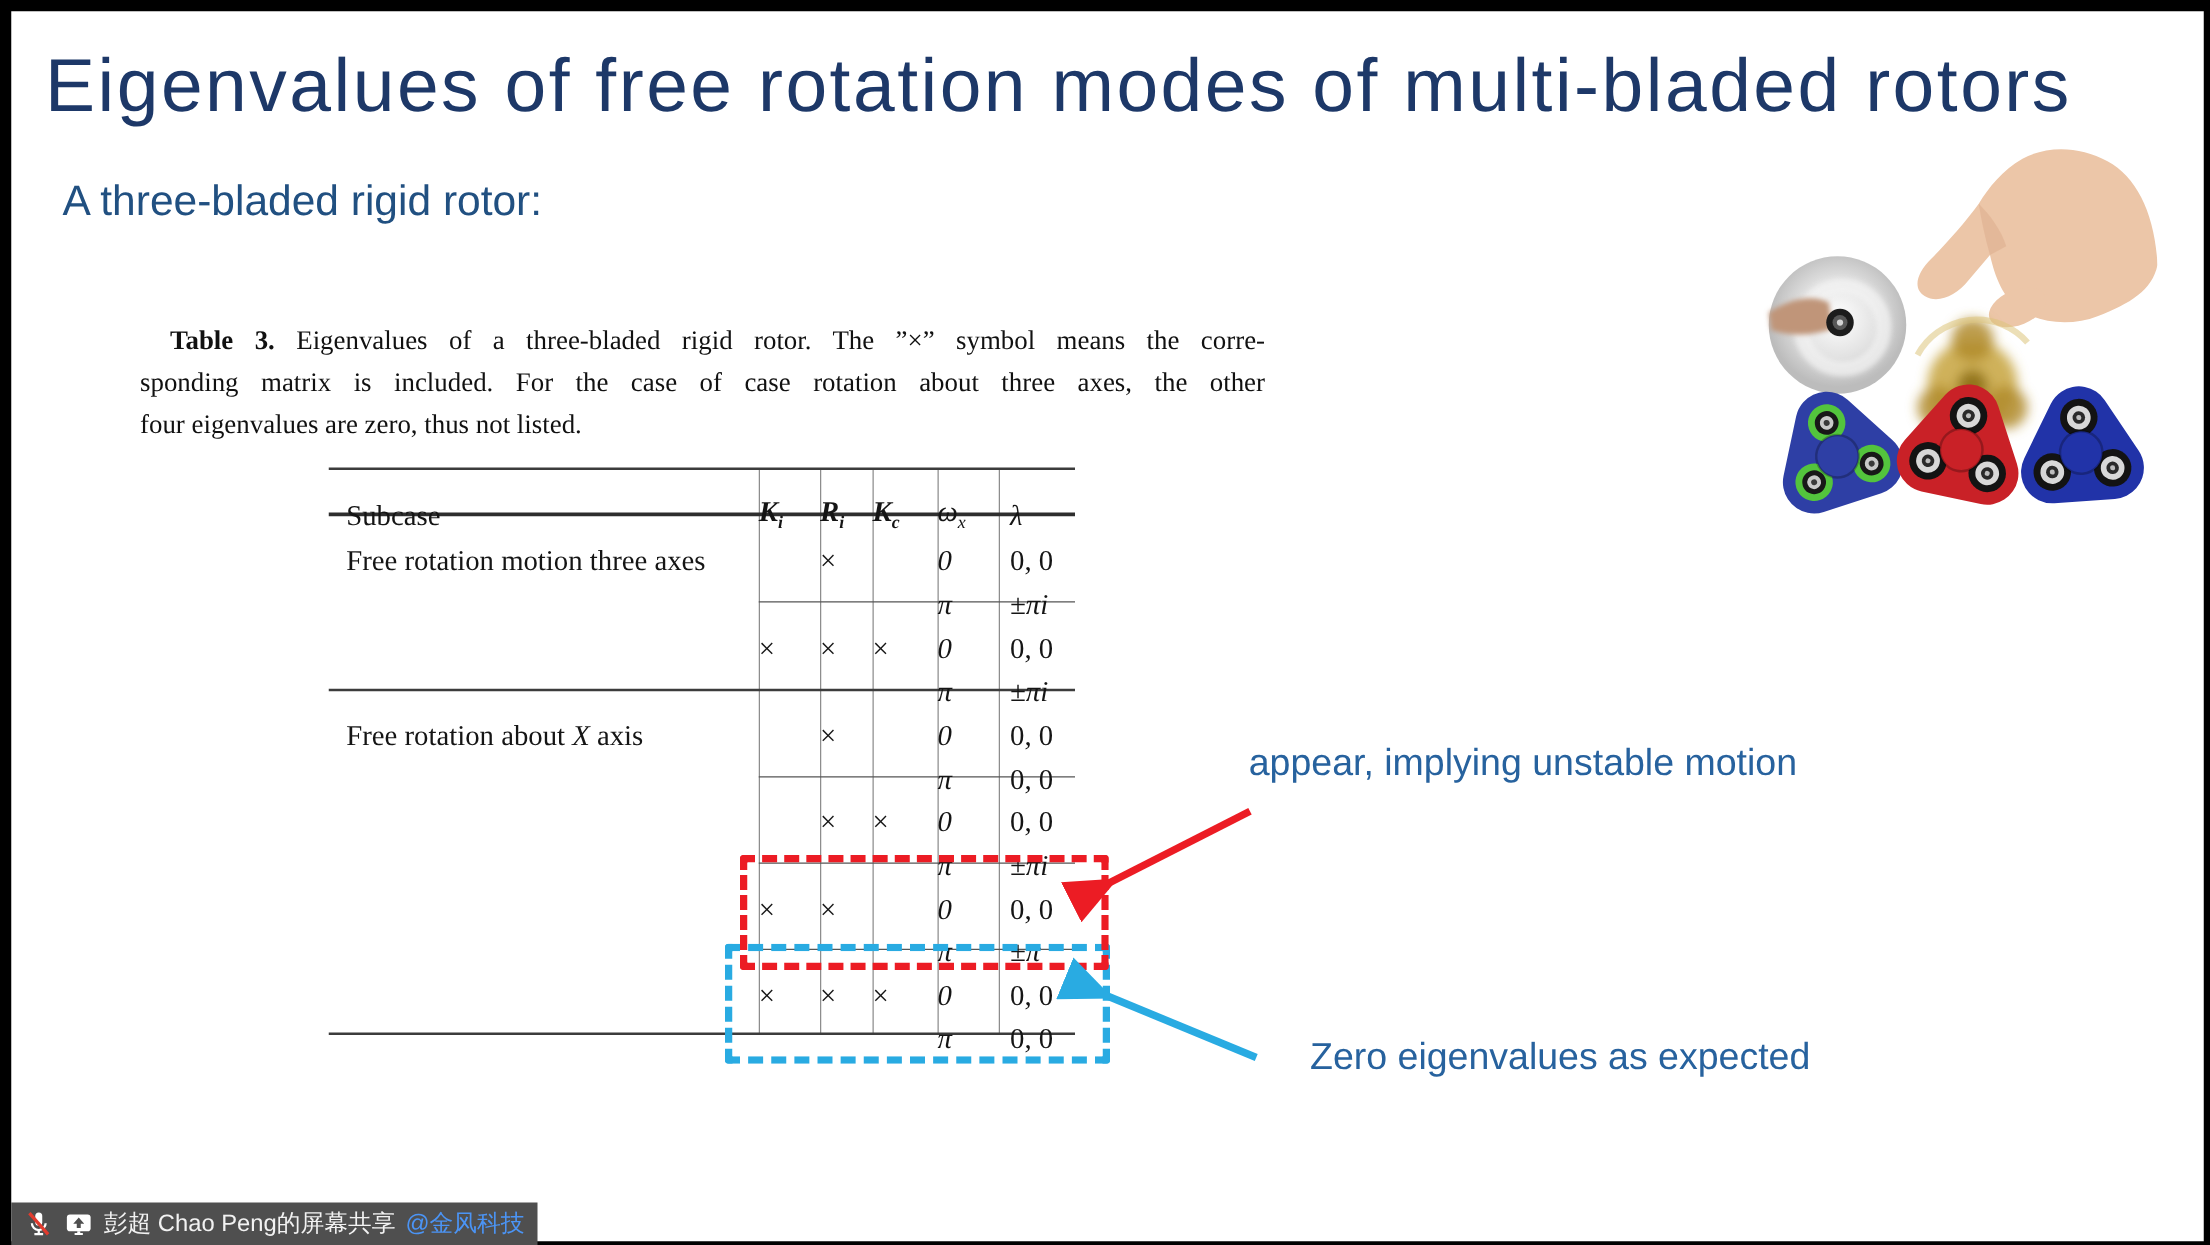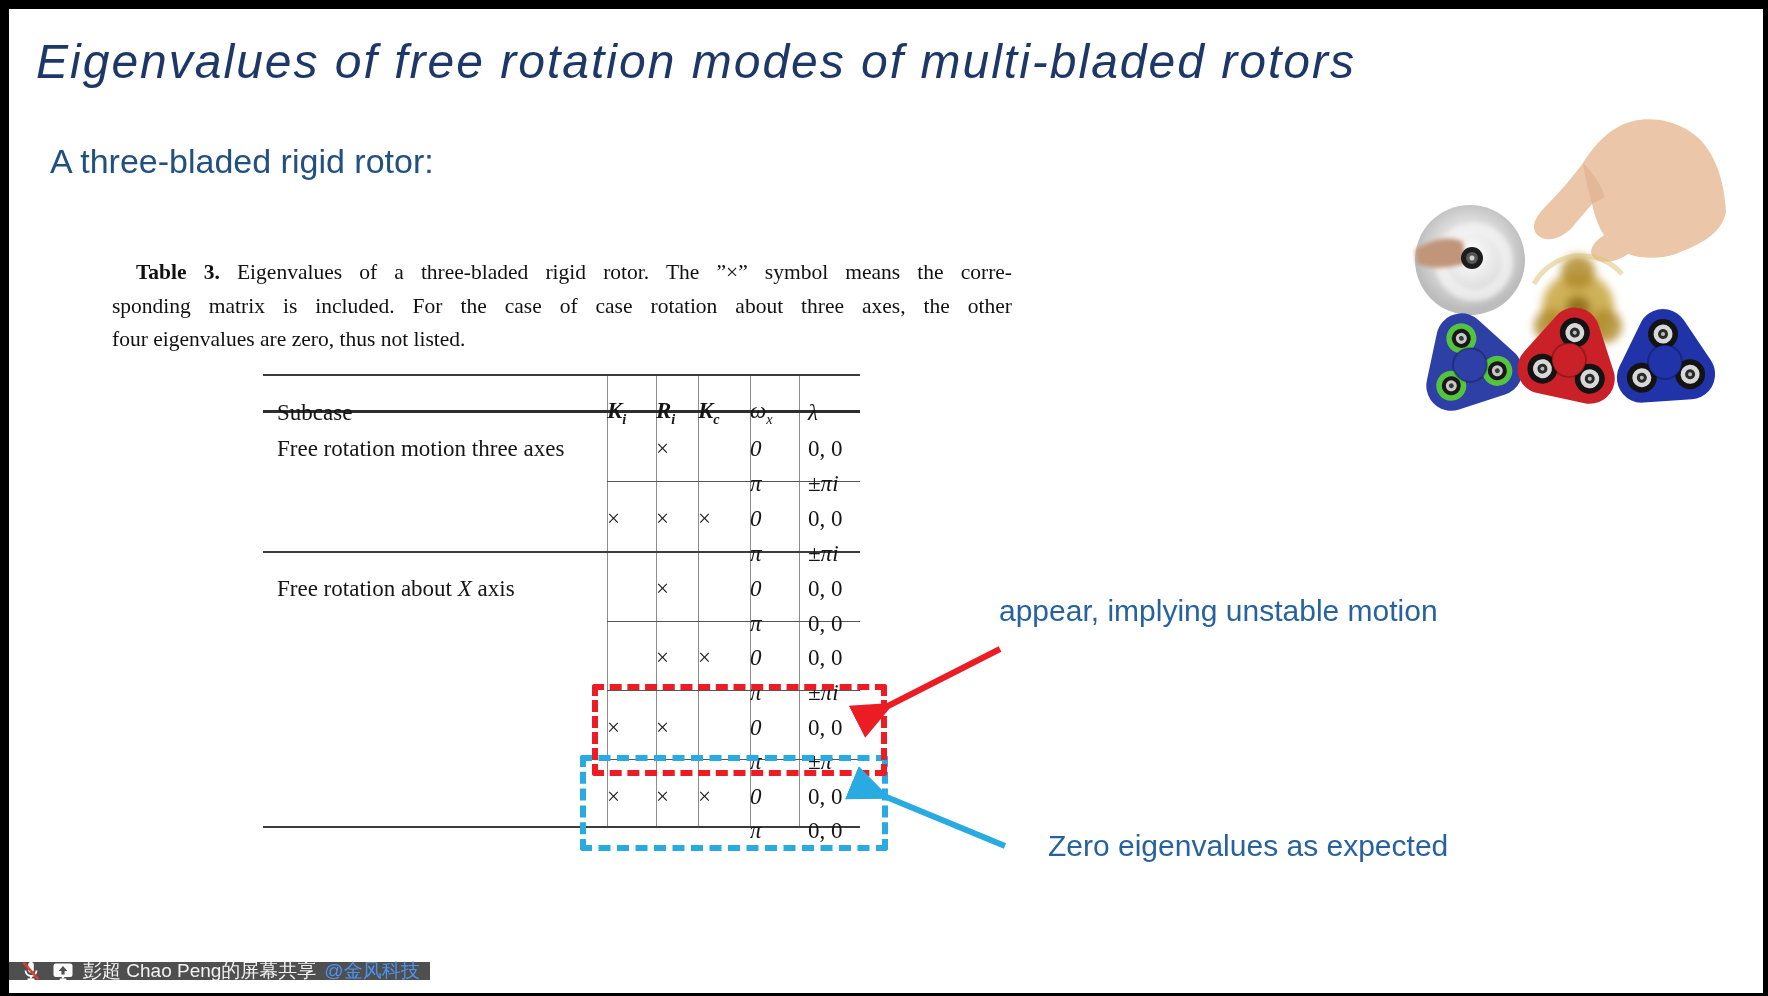--- a/index.html
+++ b/index.html
@@ -4,22 +4,22 @@
 <style>
   html,body{margin:0;padding:0;background:#000;}
   .page{position:relative;width:1768px;height:996px;background:#fff;overflow:hidden;
         font-family:"Liberation Sans","DejaVu Sans",sans-serif;}
   .edge{position:absolute;background:#000;z-index:50;}
   .edge-top{left:0;top:0;width:100%;height:9px;}
   .edge-left{left:0;top:0;width:9px;height:100%;}
   .edge-right{right:0;top:0;width:5px;height:100%;}
   .edge-bottom{left:0;bottom:0;width:100%;height:3px;}
 
-  .title{position:absolute;left:36px;top:34px;font-size:48px;letter-spacing:2px;
-         color:var(--title,#1d3868);white-space:nowrap;font-style:italic;}
+  .title{position:absolute;left:36px;top:34px;font-size:60px;letter-spacing:2px;
+         color:var(--title,#1d3868);white-space:nowrap;}
   .subtitle{position:absolute;left:50px;top:142px;font-size:34px;
          color:var(--subtitle,#215081);white-space:nowrap;}
 
   .caption{position:absolute;left:112px;top:256px;width:900px;
            font-family:"Liberation Serif","DejaVu Serif",serif;font-size:21.5px;
            color:#111;line-height:33.5px;}
   .cap-line{white-space:nowrap;}
   .cap-just{text-align:justify;text-align-last:justify;white-space:normal;}
   .cap-bold{font-weight:bold;margin-left:24px;}
 
@@ -50,21 +50,21 @@
 
   .arrows{position:absolute;left:0;top:0;width:1768px;height:996px;pointer-events:none;z-index:11;}
 
   .ann{position:absolute;color:var(--annotation,#27629e);font-size:30px;line-height:38px;white-space:nowrap;}
   .ann1{left:999px;top:592px;}
   .ann2{left:1048px;top:827px;}
 
   .spinners{position:absolute;left:1408px;top:112px;width:318px;height:310px;}
 
   
-  .share-bar{position:absolute;left:9px;top:962px;height:18px;z-index:60;
+  .share-bar{position:absolute;left:9px;top:962px;height:34px;z-index:60;
              display:inline-flex;align-items:center;gap:8px;padding:0 10px;
              background:var(--share-bar-bg,#4f4f4f);color:#f2f2f2;font-size:19px;white-space:nowrap;}
   .share-bar svg{flex:0 0 auto;}
   .mention{color:var(--share-link,#4b94f5);}
 </style>
 </head>
 <body>
 
 <div class="page">
 

